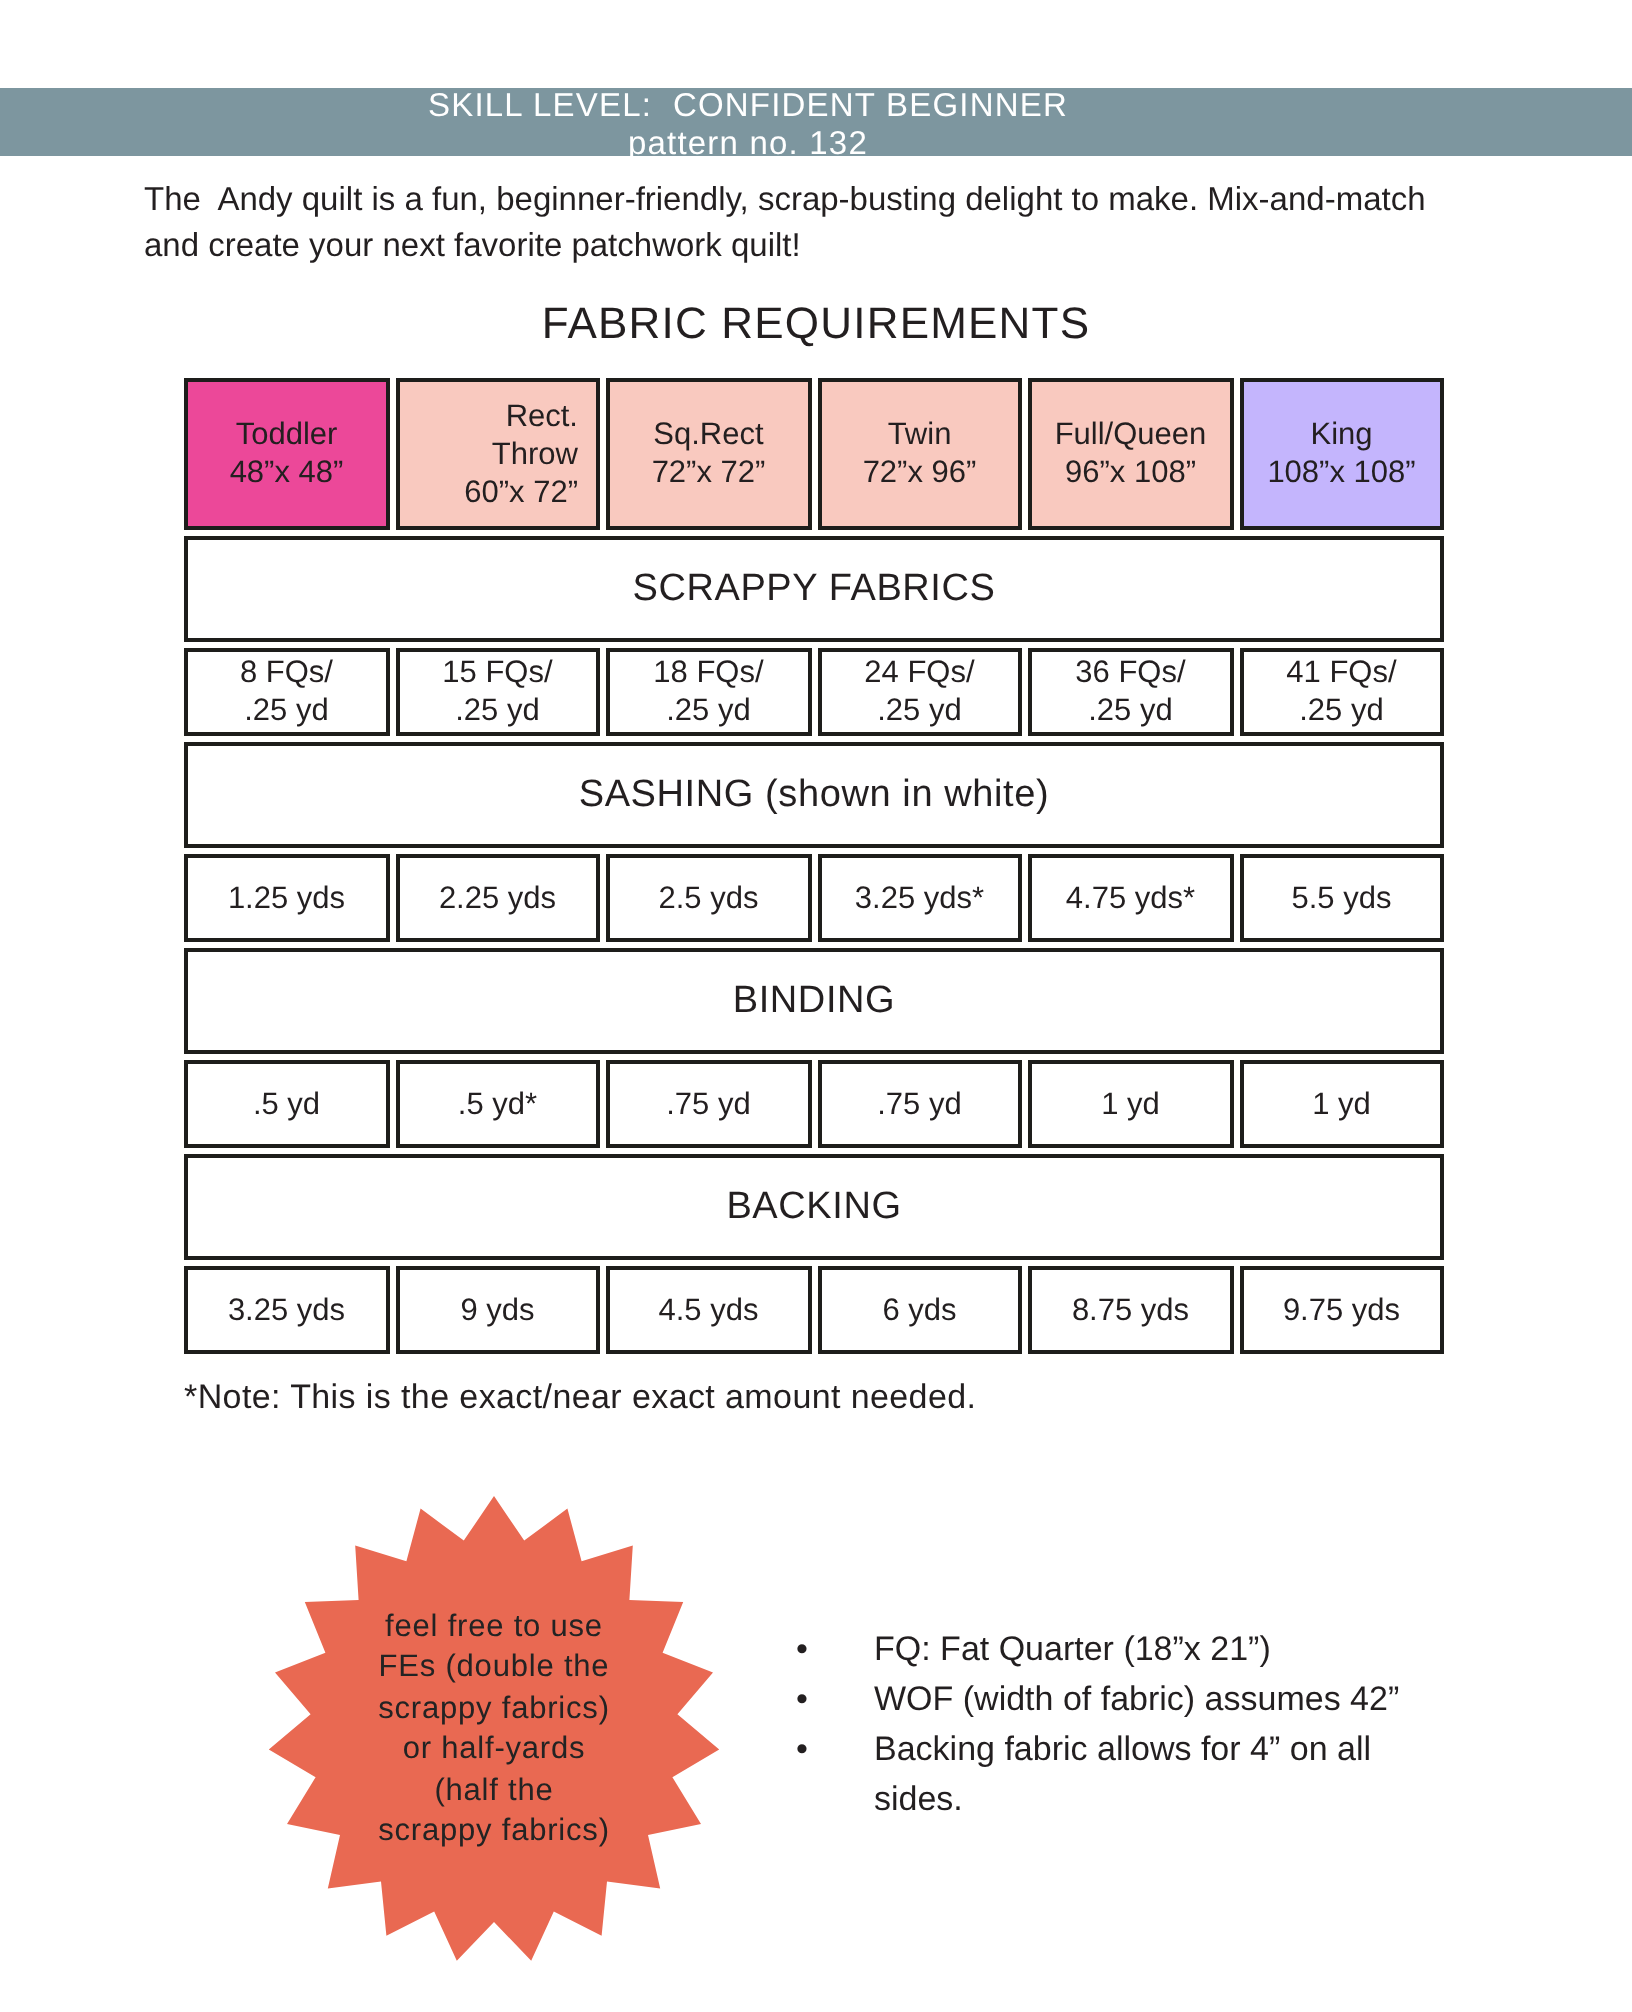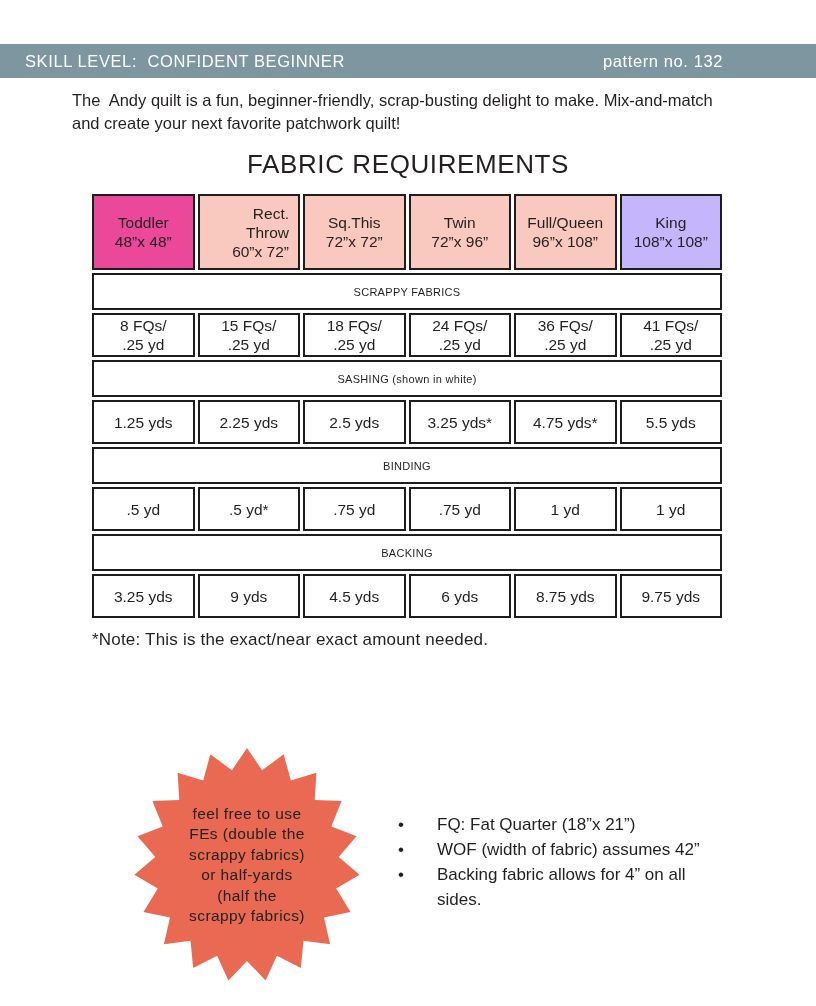--- a/index.html
+++ b/index.html
@@ -22,37 +22,38 @@
     margin-top: 44px;
     height: 34px;
     background: #7d969f;
     color: #ffffff;
     display: flex;
     justify-content: space-between;
     align-items: center;
     padding: 0 93px 0 25px;
     font-size: 16.5px;
     letter-spacing: 0.6px;
+    flex-direction: column;
   }
   .top-bar .left-text { white-space: pre; }
 
   
   .intro {
     margin: 11px 0 0 72px;
     width: 664px;
     font-size: 16.5px;
     line-height: 23px;
     white-space: pre-wrap;
   }
 
   
   .table-title {
     margin-top: 14px;
     text-align: center;
-    font-size: 26px;
+    font-size: 22px;
     letter-spacing: 0.6px;
     font-weight: 400;
   }
 
   
   table.fabric {
     margin: 11px 0 0 89px;
     width: 636px;
     border-collapse: separate;
     border-spacing: 3px;
@@ -65,22 +66,22 @@
     font-weight: 400;
     color: var(--ink);
   }
   table.fabric th {
     height: 76px;
     font-size: 15.5px;
     line-height: 19px;
     padding: 0 9px;
   }
   table.fabric td.section-label {
-    height: 37px;
-    font-size: 11px;
+    height: 53px;
+    font-size: 19px;
     letter-spacing: 0.3px;
   }
   table.fabric td.value-cell {
     height: 44px;
     font-size: 15.5px;
     line-height: 19px;
     white-space: pre-line;
   }
 
   
@@ -157,21 +158,21 @@
     <tr id="cols-row">
         <th style="background: #ec4899;">
           <div>Toddler</div>
           <div>48”x 48”</div>
         </th>
         <th style="background: rgb(249, 201, 191); text-align: right;">
           <div>Rect. Throw</div>
           <div>60”x 72”</div>
         </th>
         <th style="background: rgb(249, 201, 191);">
-          <div>Sq.This</div>
+          <div>Sq.Rect</div>
           <div>72”x 72”</div>
         </th>
         <th style="background: rgb(249, 201, 191);">
           <div>Twin</div>
           <div>72”x 96”</div>
         </th>
         <th style="background: rgb(249, 201, 191);">
           <div>Full/Queen</div>
           <div>96”x 108”</div>
         </th>

